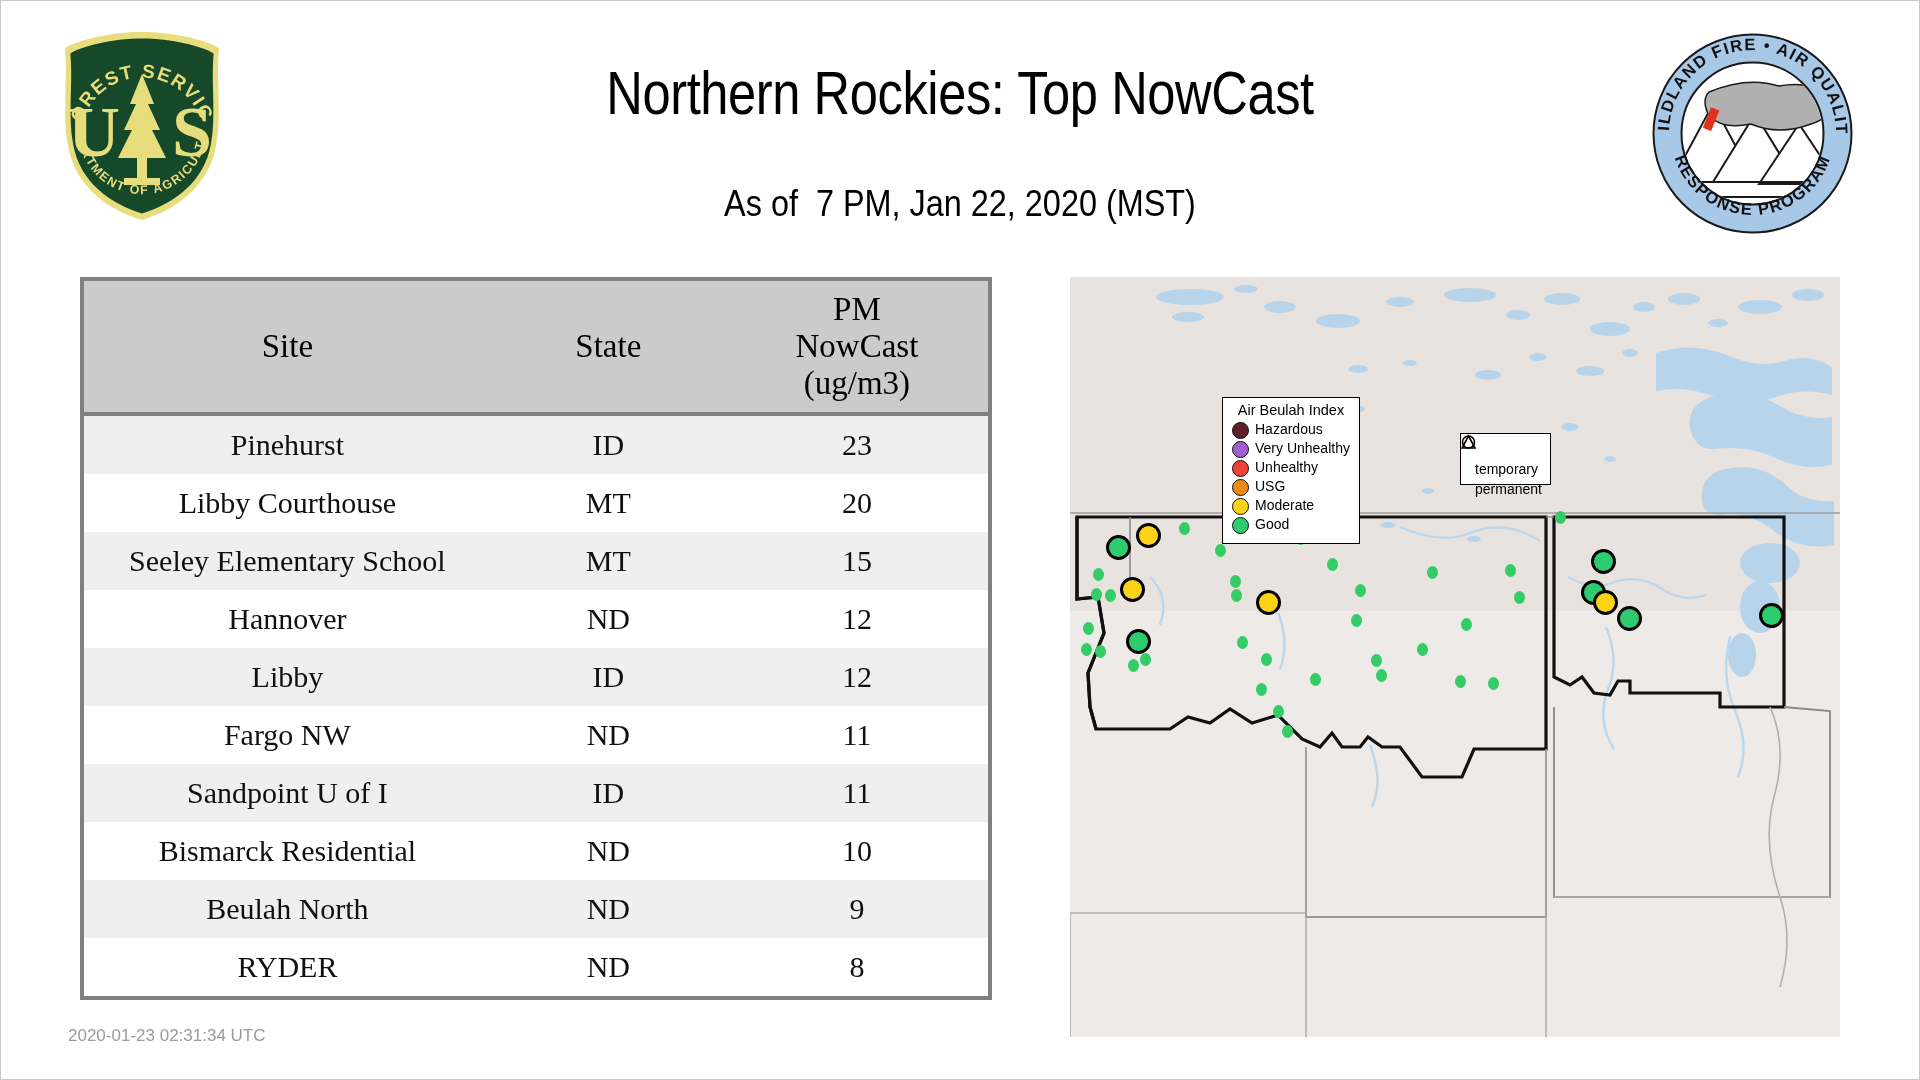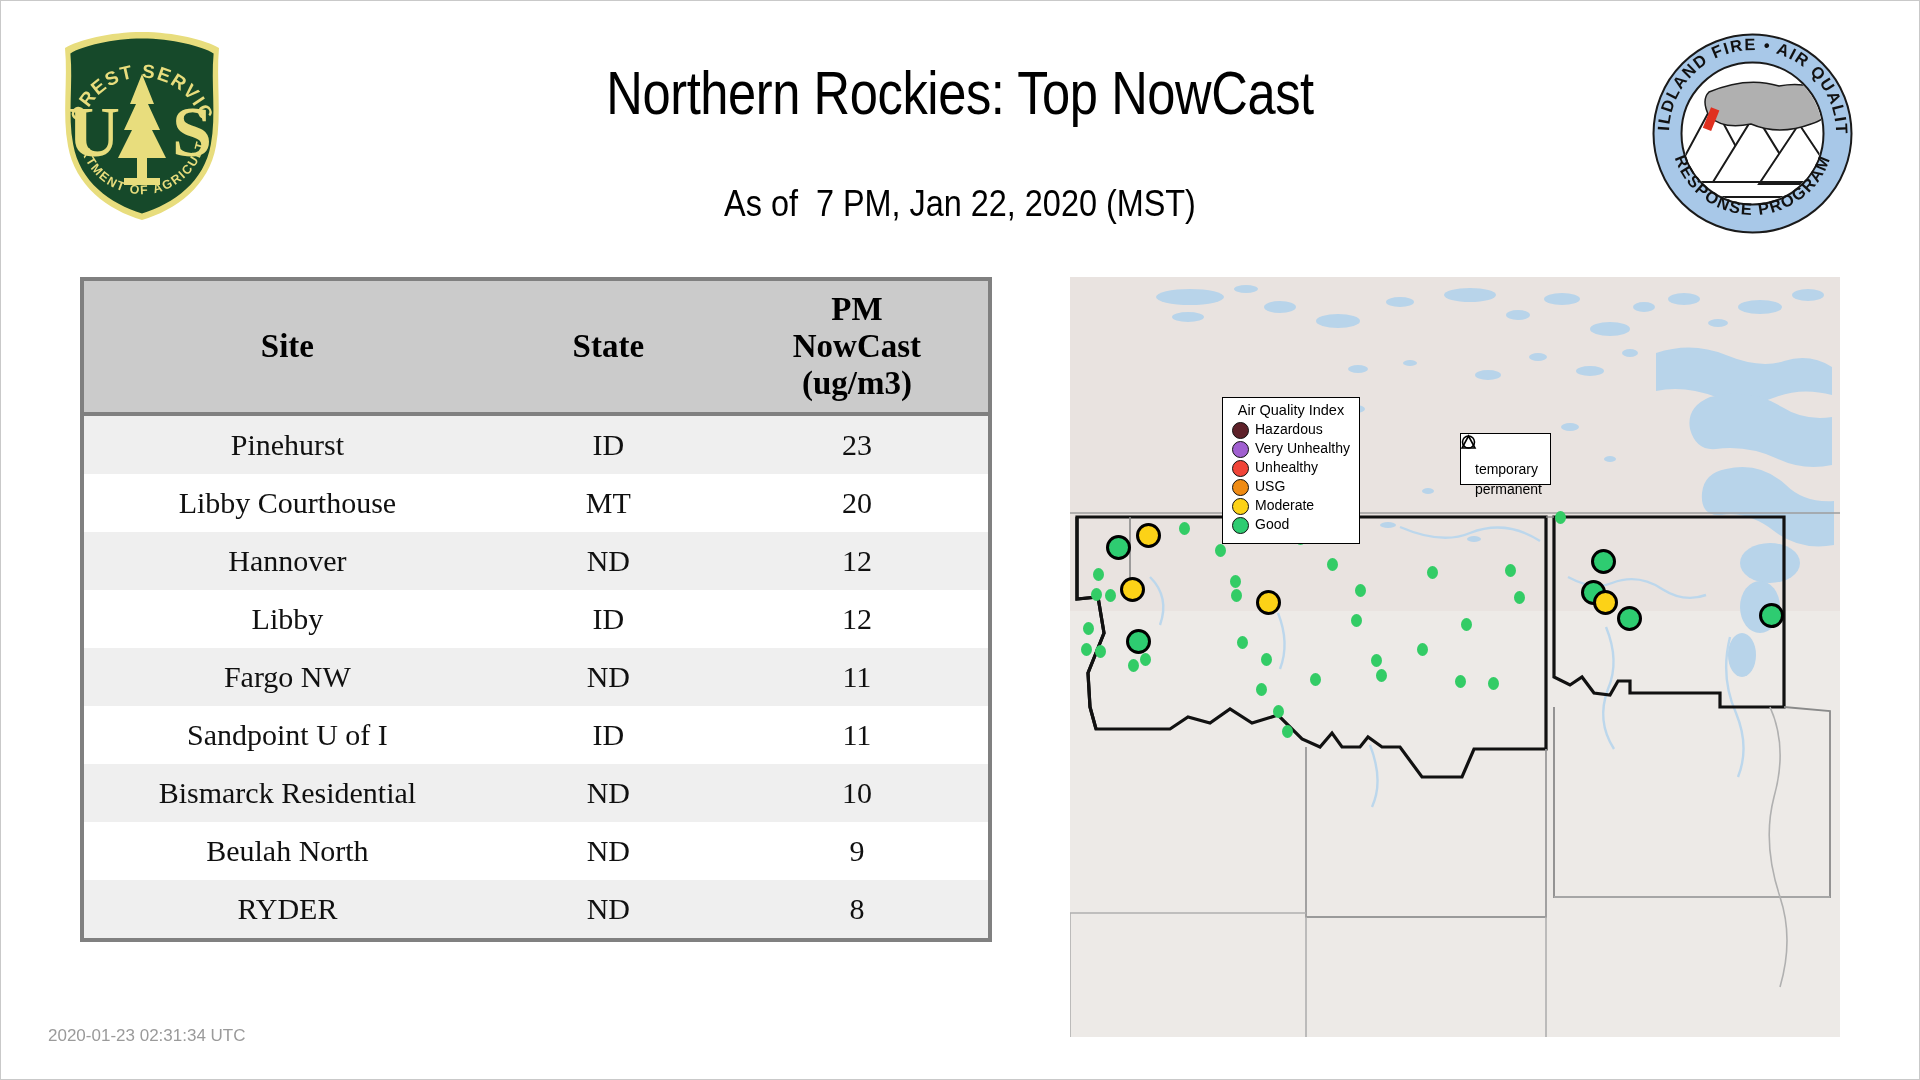--- a/index.html
+++ b/index.html
@@ -44,21 +44,21 @@
     background:#ffffff;
     box-sizing:border-box;
   }
   table.nowcast{
     border-collapse:collapse;width:100%;
     font-family:"Liberation Serif", serif;
   }
   table.nowcast thead th{
     background:#cbcbcb;
     color:#000;
-    font-weight:bold;
+    font-weight:normal;
     font-size:33px;
     text-align:center;
     padding:10px 4px;
     border-bottom:4px solid #808080;
     line-height:1.12;
   }
   th.col-site{width:45%;margin-left:40px;}
   th.col-state{width:26%;}
   th.col-val{width:29%;}
   table.nowcast tbody td{
@@ -66,21 +66,21 @@
     text-align:center;
     padding:12px 4px;
     color:#101010;
     border:none;
   }
   table.nowcast tbody tr:nth-child(odd){background:#efefef;}
   table.nowcast tbody tr:nth-child(even){background:#ffffff;}
 
   
   .footer-ts{
-    position:absolute;left:48px;top:1026px;
+    position:absolute;left:68px;top:1026px;
     font-size:17px;color:#9a9a9a;
     font-family:"Liberation Sans", sans-serif;
   }
 
   
   .map{
     position:absolute;left:1070px;top:277px;width:770px;height:760px;
     overflow:hidden;
     background:#ece7e4;
   }
@@ -204,20 +204,25 @@
     <tbody id="table-body">
         <tr>
           <td>Pinehurst</td>
           <td>ID</td>
           <td>23</td>
         </tr>
         <tr>
           <td>Libby Courthouse</td>
           <td>MT</td>
           <td>20</td>
+        </tr>
+        <tr>
+          <td>Seeley Elementary School</td>
+          <td>MT</td>
+          <td>15</td>
         </tr>
         <tr>
           <td>Hannover</td>
           <td>ND</td>
           <td>12</td>
         </tr>
         <tr>
           <td>Libby</td>
           <td>ID</td>
           <td>12</td>
@@ -317,21 +322,21 @@
     <line x1="476" y1="240" x2="484" y2="240" stroke="#8a8a8a" stroke-width="1.4"></line>
 
     <path d="M236 470 L236 640 L476 640 L476 472" fill="none" stroke="#9a9a9a" stroke-width="1.8"></path>
 
     <path d="M0 636 L236 636 M236 640 L236 760 M0 760 L0 636" fill="none" stroke="#b0b0b0" stroke-width="1.6"></path>
     <path d="M476 640 L476 760 M484 620 L760 620" fill="none" stroke="#b0b0b0" stroke-width="1.6"></path>
     <path d="M700 430 q18 40 4 90 q-12 46 6 100 q14 42 0 90" fill="none" stroke="#b0b0b0" stroke-width="1.6"></path>
   </svg>
 
   <div class="legend-aqi">
-    <div class="lg-title">Air Quality Index</div>
+    <div class="lg-title">Air Beulah Index</div>
     <div id="aqi-legend-items">
         <div class="lg-row">
           <span class="swatch" style="background: rgb(94, 33, 41);"></span>
           <span>Hazardous</span>
         </div>
         <div class="lg-row">
           <span class="swatch" style="background: rgb(160, 95, 208);"></span>
           <span>Very Unhealthy</span>
         </div>
         <div class="lg-row">

